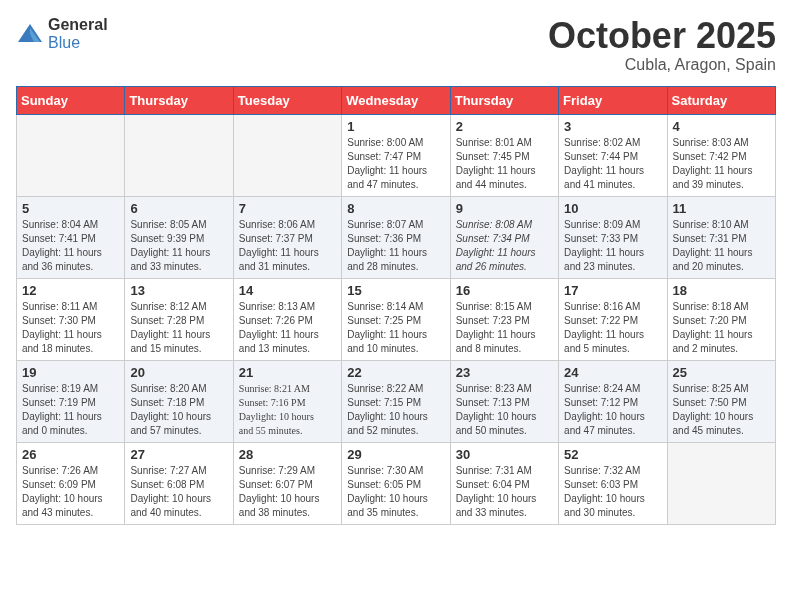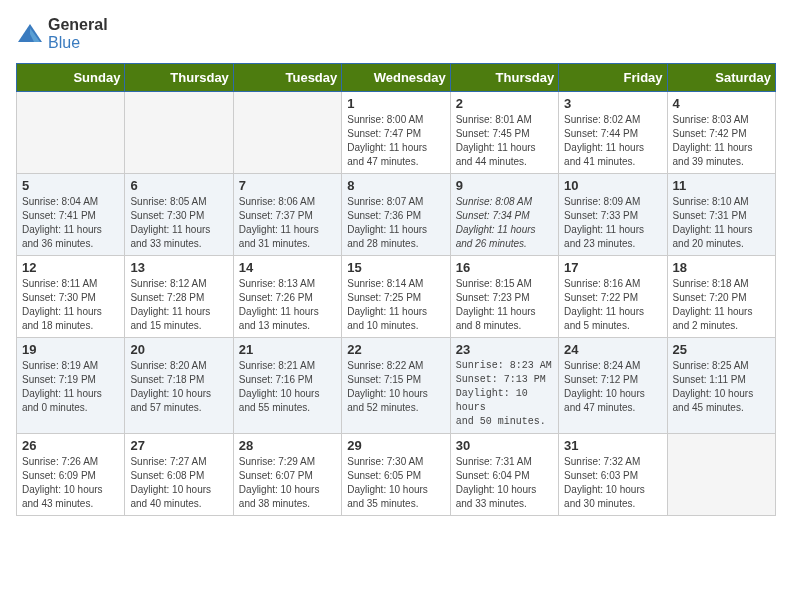--- a/index.html
+++ b/index.html
@@ -52,26 +52,26 @@
     .location-title {
       font-size: 16px;
       color: #555;
     }
     .calendar {
       width: 100%;
       border-collapse: collapse;
       border: 1px solid #ccc;
     }
     .calendar th {
-      background: #4d7c0f;
+      background: #ef4444;
       color: #fff;
       font-size: 13px;
       font-weight: bold;
       padding: 6px 4px;
-      text-align: right;
+      text-align: left;
       border: 1px solid #2e6aab;
     }
     .calendar td {
       vertical-align: top;
       border: 1px solid #ccc;
       padding: 4px 5px;
       width: 108px;
       min-height: 80px;
       background: #fff;
       font-size: 10.5px;
@@ -103,20 +103,24 @@
   <div class="logo">
     <svg class="logo-icon" viewBox="0 0 28 28">
       <polygon points="14,4 26,22 2,22" fill="#3a7bbf"></polygon>
       <polygon points="14,8 24,22 18,22 14,14" fill="#5a9fd4"></polygon>
     </svg>
     <div class="logo-text">
       <span class="logo-general">General</span>
       <span class="logo-blue">Blue</span>
     </div>
   </div>
+  <div class="title-block">
+    <div class="month-title">October 2025</div>
+    <div class="location-title">Cubla, Aragon, Spain</div>
+  </div>
 </div>
 
 <table class="calendar">
   <thead>
     <tr>
     <th>Sunday</th>
         <th>Thursday</th>
         <th>Tuesday</th>
         <th>Wednesday</th>
         <th>Thursday</th>
@@ -162,21 +166,21 @@
         <td>
           <span class="day-number">5</span>
           <div class="day-info" style="white-space: pre-line;">Sunrise: 8:04 AM
 Sunset: 7:41 PM
 Daylight: 11 hours
 and 36 minutes.</div>
         </td>
         <td>
           <span class="day-number">6</span>
           <div class="day-info" style="white-space: pre-line;">Sunrise: 8:05 AM
-Sunset: 7:30 PM
+Sunset: 9:39 PM
 Daylight: 11 hours
 and 33 minutes.</div>
         </td>
         <td>
           <span class="day-number">7</span>
           <div class="day-info" style="white-space: pre-line;">Sunrise: 8:06 AM
 Sunset: 7:37 PM
 Daylight: 11 hours
 and 31 minutes.</div>
         </td>
@@ -270,50 +274,50 @@
         </td>
         <td>
           <span class="day-number">20</span>
           <div class="day-info" style="white-space: pre-line;">Sunrise: 8:20 AM
 Sunset: 7:18 PM
 Daylight: 10 hours
 and 57 minutes.</div>
         </td>
         <td>
           <span class="day-number">21</span>
-          <div class="day-info" style="white-space: pre-line;">Sunrise: 8:21 AM
+          <div class="day-info" style="white-space: pre-line; font-family: Liberation Serif, serif;">Sunrise: 8:21 AM
 Sunset: 7:16 PM
 Daylight: 10 hours
 and 55 minutes.</div>
         </td>
         <td>
           <span class="day-number">22</span>
           <div class="day-info" style="white-space: pre-line;">Sunrise: 8:22 AM
 Sunset: 7:15 PM
 Daylight: 10 hours
 and 52 minutes.</div>
         </td>
         <td>
           <span class="day-number">23</span>
-          <div class="day-info" style="white-space: pre-line; font-family: Liberation Mono, monospace;">Sunrise: 8:23 AM
+          <div class="day-info" style="white-space: pre-line;">Sunrise: 8:23 AM
 Sunset: 7:13 PM
 Daylight: 10 hours
 and 50 minutes.</div>
         </td>
         <td>
           <span class="day-number">24</span>
           <div class="day-info" style="white-space: pre-line;">Sunrise: 8:24 AM
 Sunset: 7:12 PM
 Daylight: 10 hours
 and 47 minutes.</div>
         </td>
         <td>
           <span class="day-number">25</span>
           <div class="day-info" style="white-space: pre-line;">Sunrise: 8:25 AM
-Sunset: 1:11 PM
+Sunset: 7:50 PM
 Daylight: 10 hours
 and 45 minutes.</div>
         </td>
       </tr>
       <tr>
         <td>
           <span class="day-number">26</span>
           <div class="day-info" style="white-space: pre-line;">Sunrise: 7:26 AM
 Sunset: 6:09 PM
 Daylight: 10 hours
@@ -341,21 +345,21 @@
 and 35 minutes.</div>
         </td>
         <td>
           <span class="day-number">30</span>
           <div class="day-info" style="white-space: pre-line;">Sunrise: 7:31 AM
 Sunset: 6:04 PM
 Daylight: 10 hours
 and 33 minutes.</div>
         </td>
         <td>
-          <span class="day-number">31</span>
+          <span class="day-number">52</span>
           <div class="day-info" style="white-space: pre-line;">Sunrise: 7:32 AM
 Sunset: 6:03 PM
 Daylight: 10 hours
 and 30 minutes.</div>
         </td>
         <td class="empty"></td>
       </tr>
     </tbody>
 </table>
 

